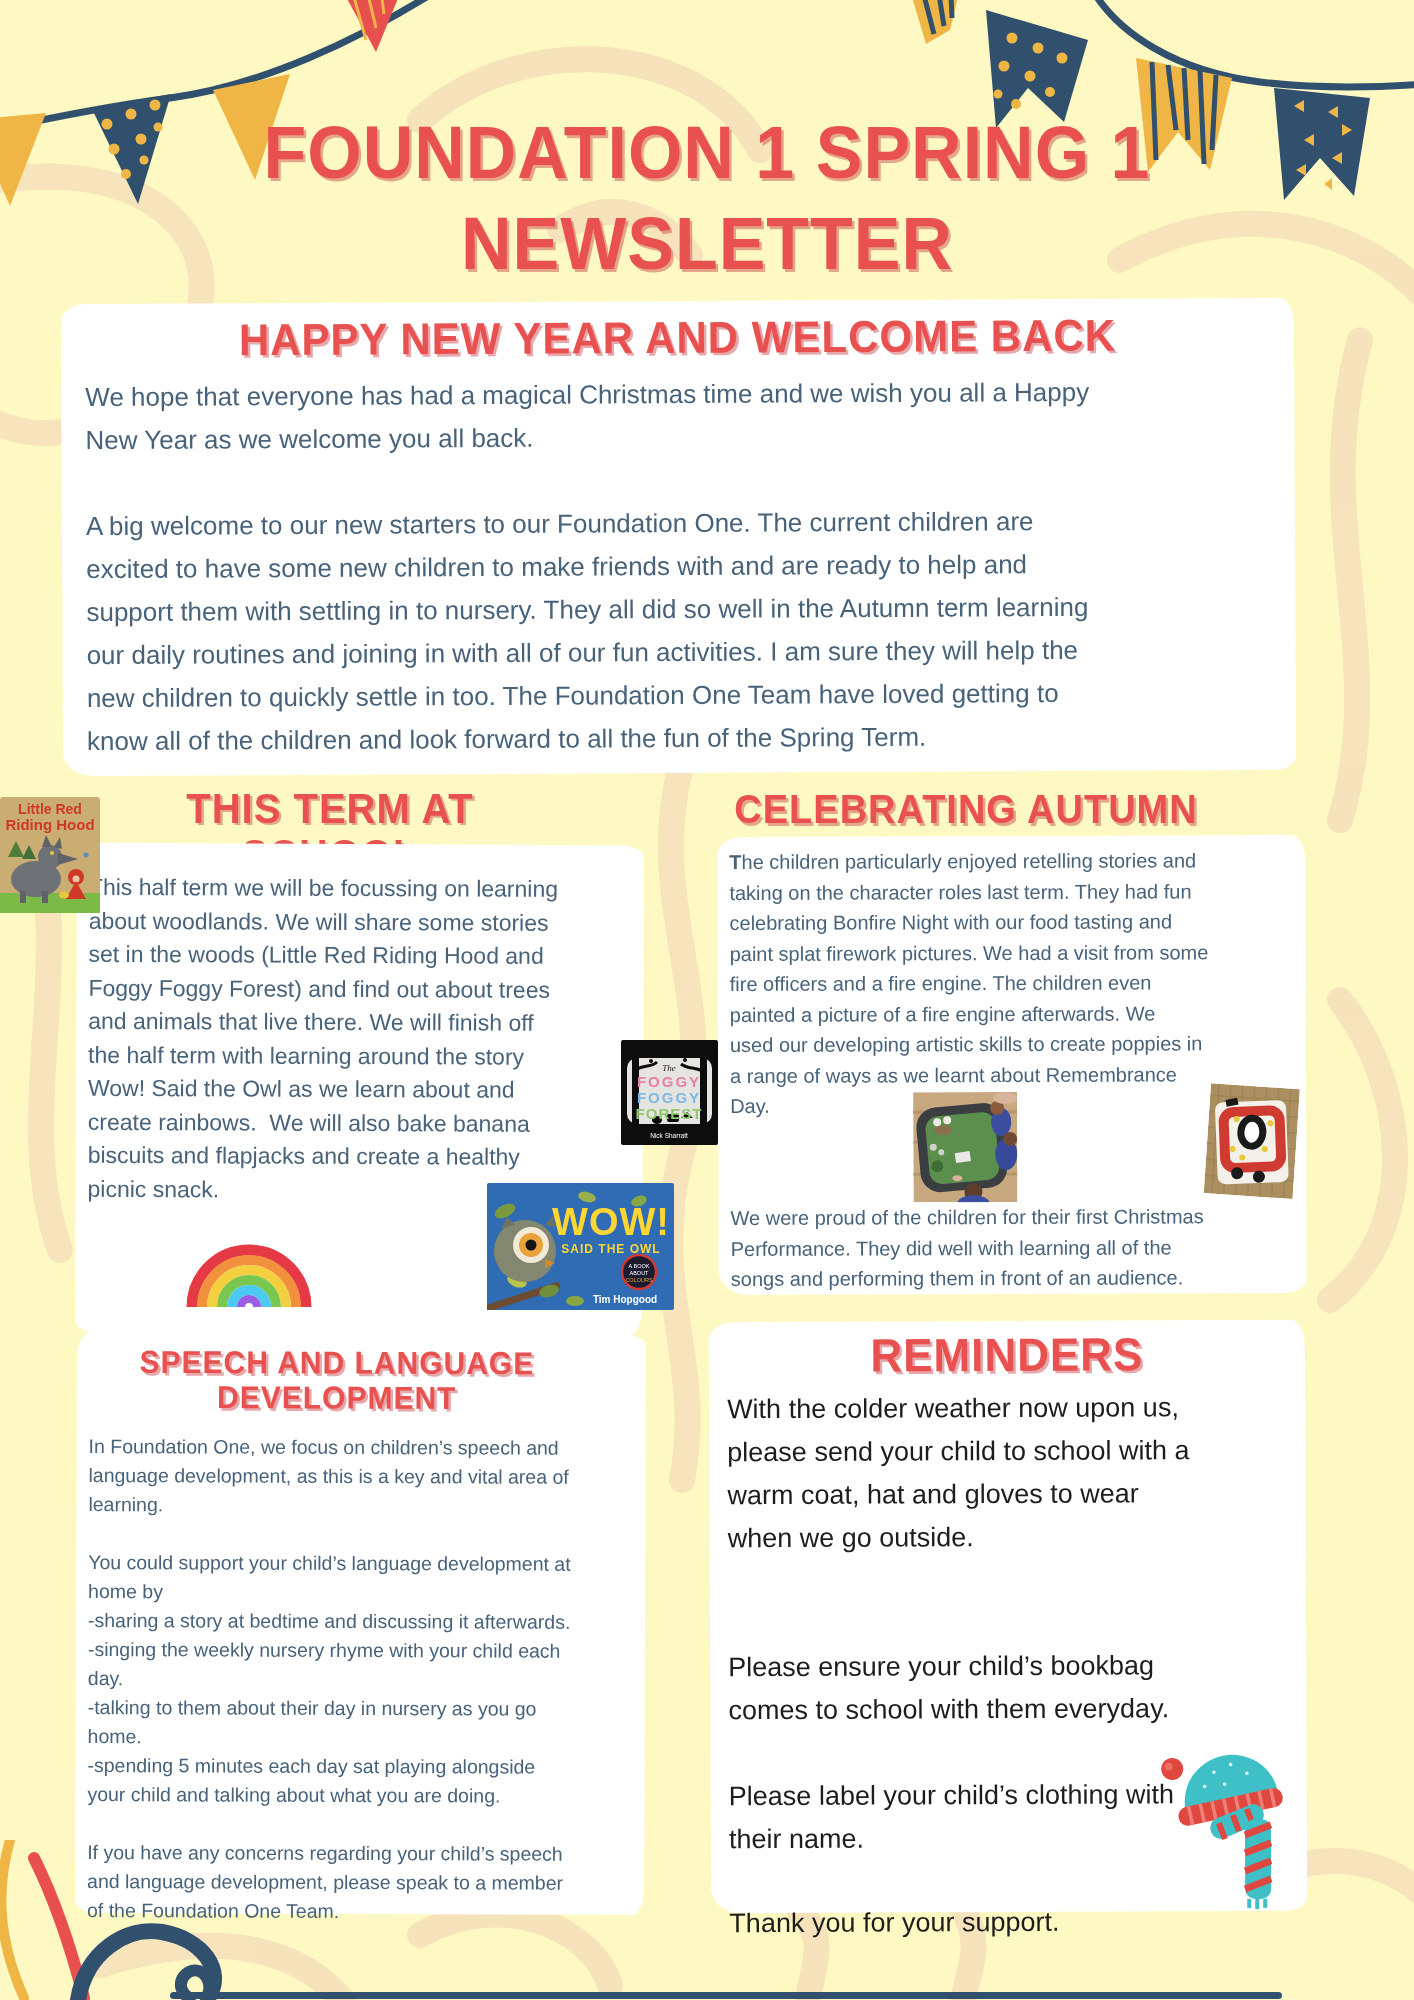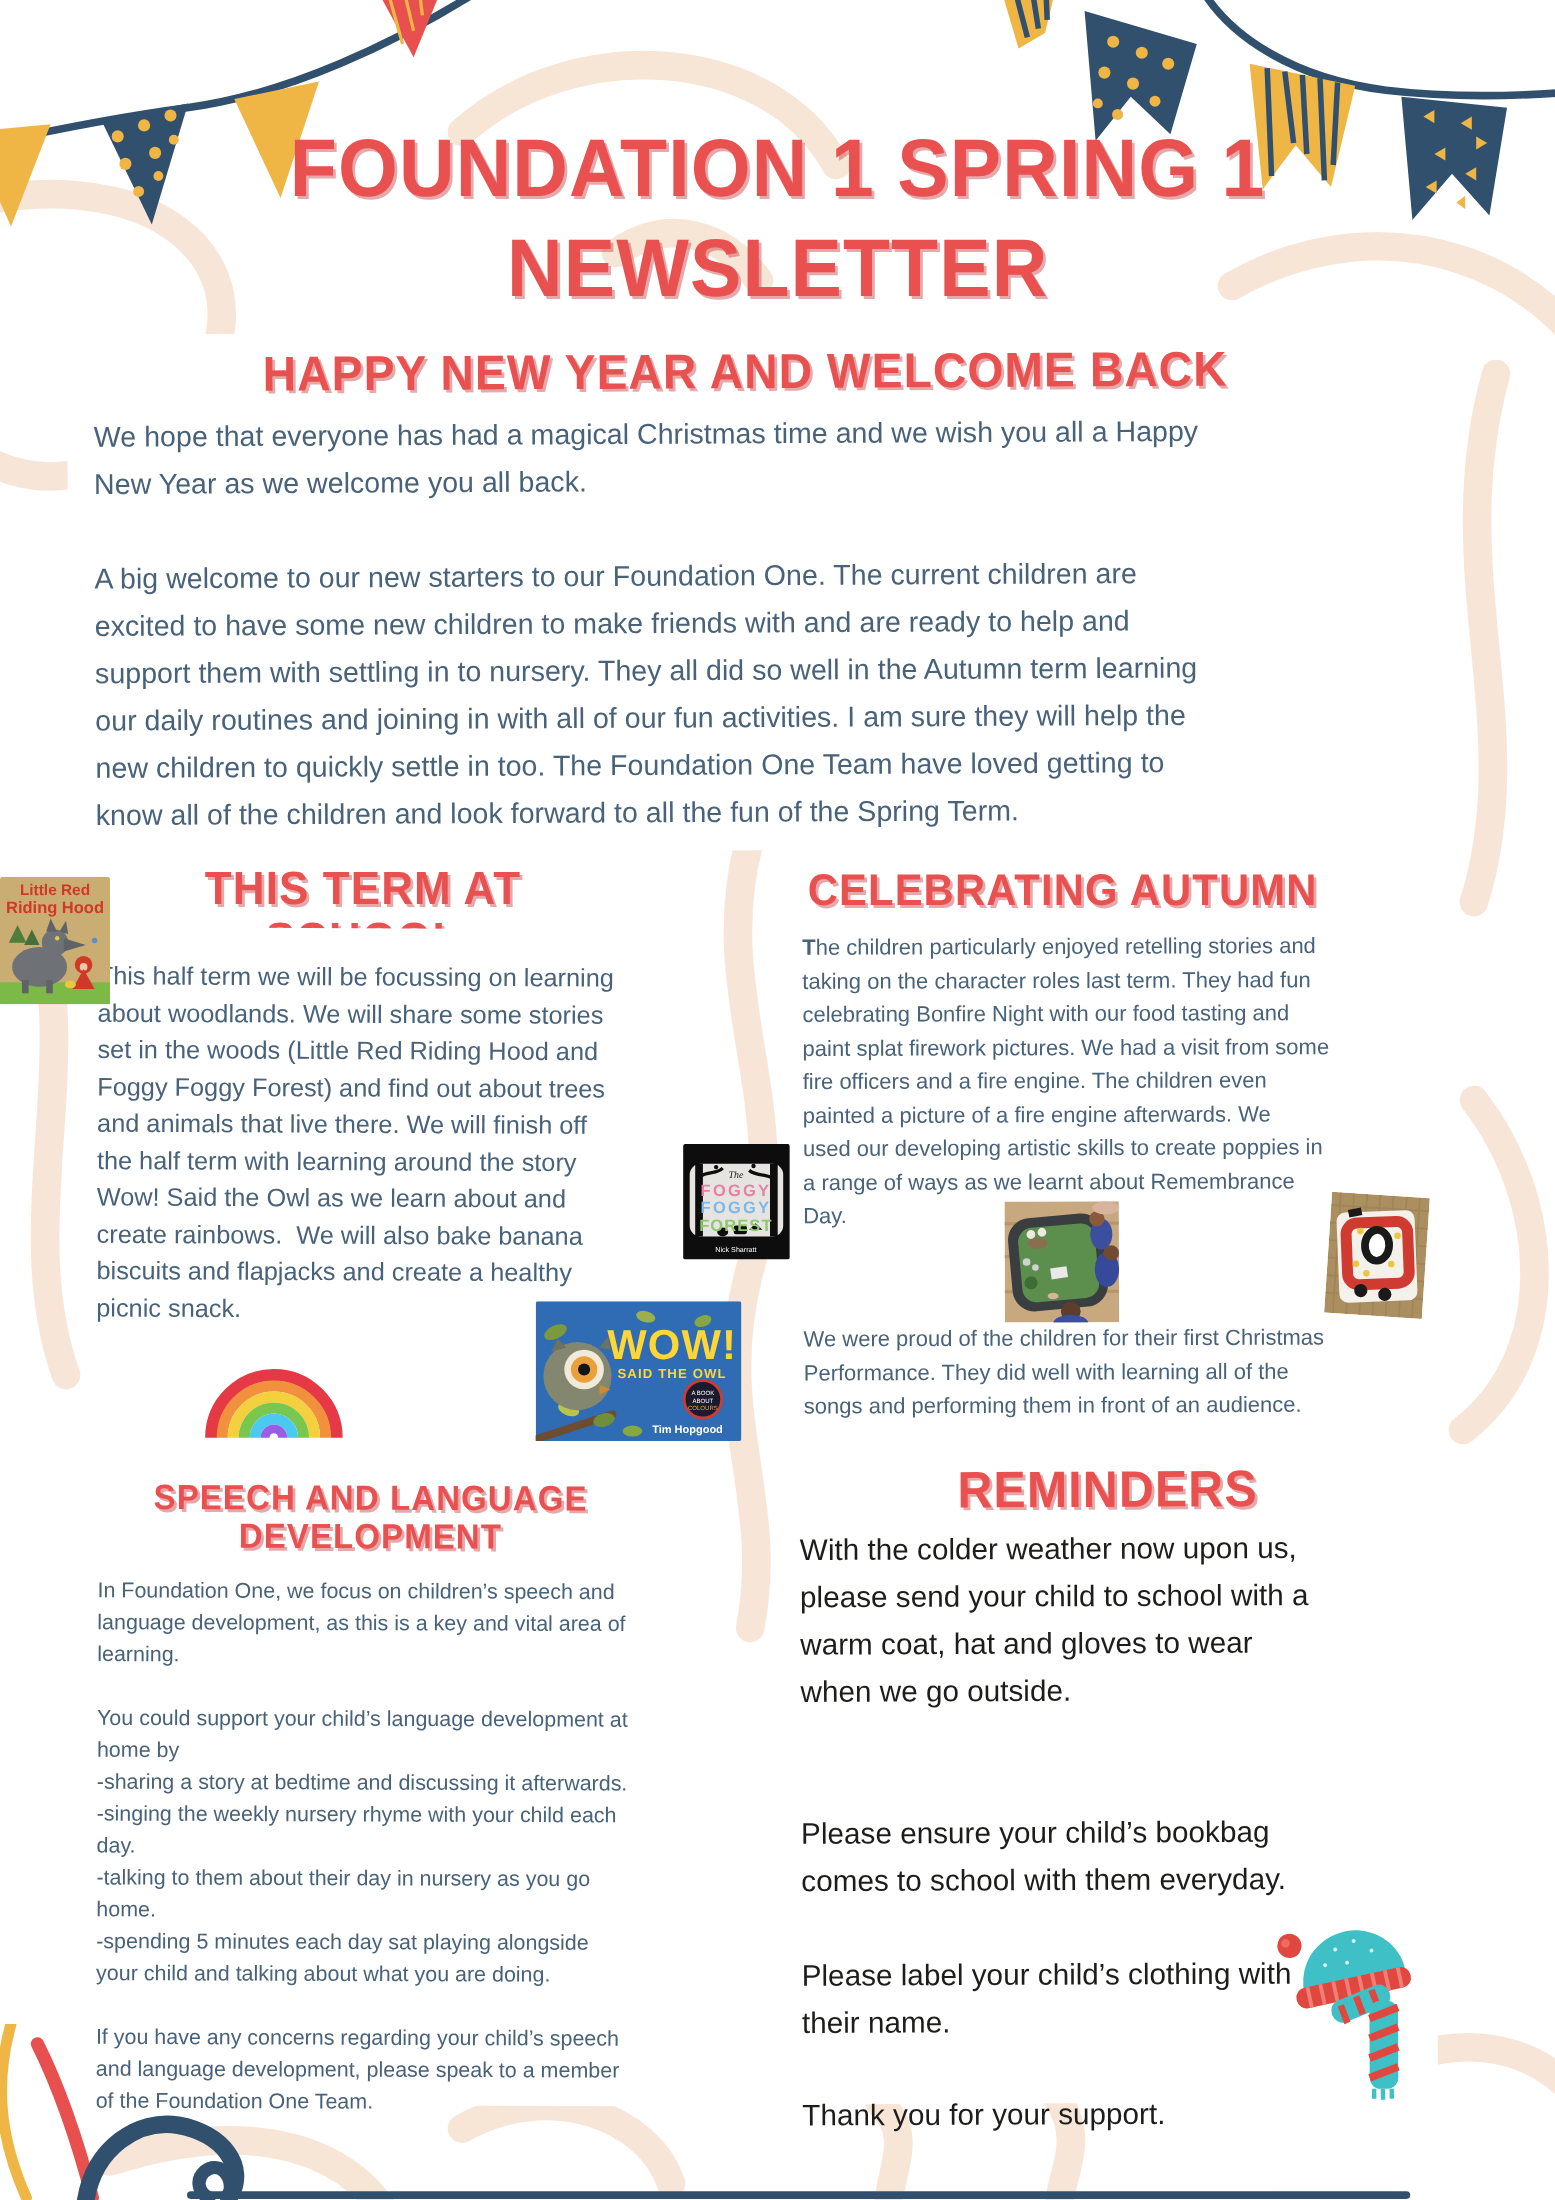--- a/index.html
+++ b/index.html
@@ -1,16 +1,16 @@
 <!DOCTYPE html>
 <html><head>
 <meta charset="utf-8">
 <style>
   html,body{margin:0;padding:0;background:#e9e2da;}
-  #canvas{position:relative;width:1414px;height:2000px;margin:0 auto;background:#ffffff;
+  #canvas{position:relative;width:1414px;height:2000px;margin:0 auto;background:#fef9c3;
     overflow:hidden;font-family:"Liberation Sans",sans-serif;}
   svg{display:block;}
   .abs{position:absolute;}
   .bg-pattern{left:0;top:0;z-index:0;}
   .deco{z-index:1;}
   .box{background:#ffffff;z-index:2;}
   .r1{border-radius:26px 14px 22px 30px / 18px 26px 14px 24px;}
   .r2{border-radius:16px 26px 12px 22px / 24px 12px 26px 14px;}
   .red-head{color:#e8514f;font-weight:800;text-align:center;letter-spacing:1px;
     text-shadow:2.5px 2.5px 0 rgba(198,64,68,.45);transform:scaleY(1.06);line-height:1.1;}

